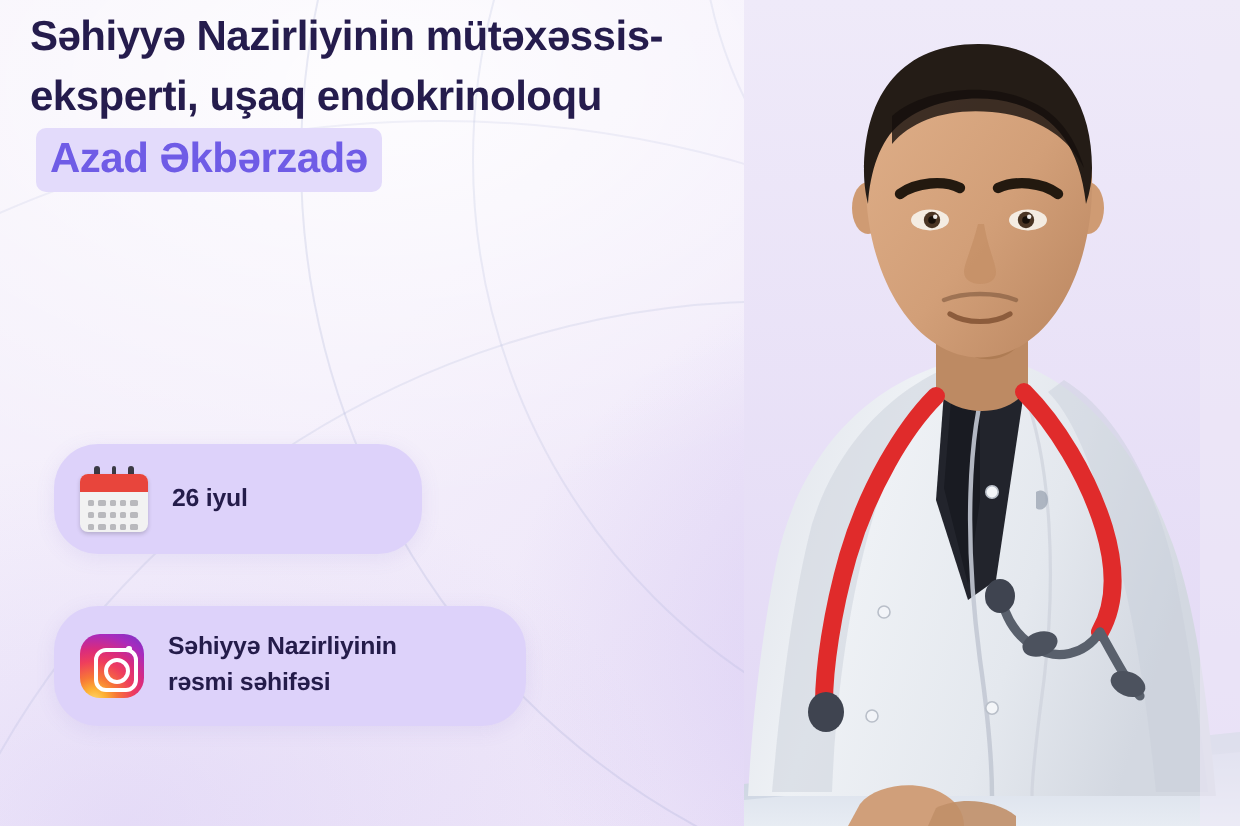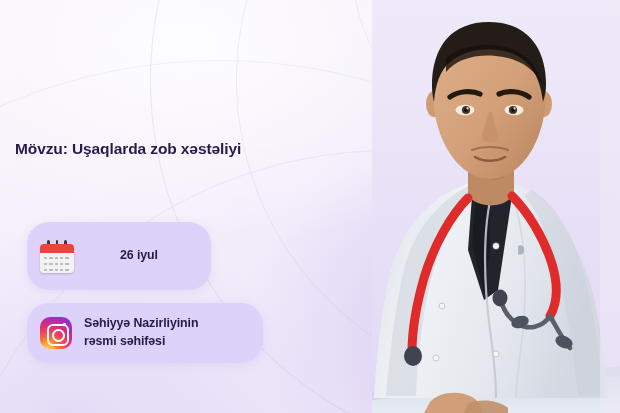--- a/index.html
+++ b/index.html
@@ -141,21 +141,21 @@
 
   
   .card {
     position: absolute;
     display: flex;
     align-items: center;
     background: #ddd2fa;
     border-radius: 22px;
     box-shadow: 0 2px 10px rgba(120,95,200,0.10);
   }
-  .card-date  { left: 27px; top: 222px; width: 184px; height: 68px; padding: 0 14px 0 13px; gap: 34px; }
+  .card-date  { left: 27px; top: 222px; width: 184px; height: 55px; padding: 0 14px 0 13px; }
   .card-insta { left: 27px; top: 303px; width: 236px; height: 60px; padding: 0 14px 0 13px; }
 
   .card-text {
     margin-left: 12px;
     font-size: 12.4px;
     font-weight: 700;
     color: #241c4a;
     line-height: 1.42;
     letter-spacing: -0.1px;
     white-space: nowrap;
@@ -348,22 +348,26 @@
       <i style="background: rgb(130, 116, 216);"></i>
       <i style="background: rgb(130, 116, 216);"></i>
       <i style="background: rgb(130, 116, 216);"></i>
       <i style="background: rgb(130, 116, 216);"></i>
       <i style="background: rgb(130, 116, 216);"></i>
       <i style="background: rgb(130, 116, 216);"></i>
       <i style="background: rgb(130, 116, 216);"></i>
       <i style="background: rgb(130, 116, 216);"></i>
     </div>
 
-
-  <div class="topic">Mövzu: Uşaqlarda zob xəstəliyi</div>
+  <div class="headline">
+    <span>Səhiyyə Nazirliyinin</span>
+    <span>mütəxəssis-eksperti, uşaq</span>
+    <span>endokrinoloqu</span><span class="name-chip">Azad Əkbərzadə</span>
+  </div>
+
 
   <div class="card card-date">
     <div class="cal">
       <div class="cal-ring r1"></div>
       <div class="cal-ring r2"></div>
       <div class="cal-ring r3"></div>
       <div class="cal-body">
         <div class="cal-head"></div>
         <div class="cal-dots" id="caldots">
             <i></i>

